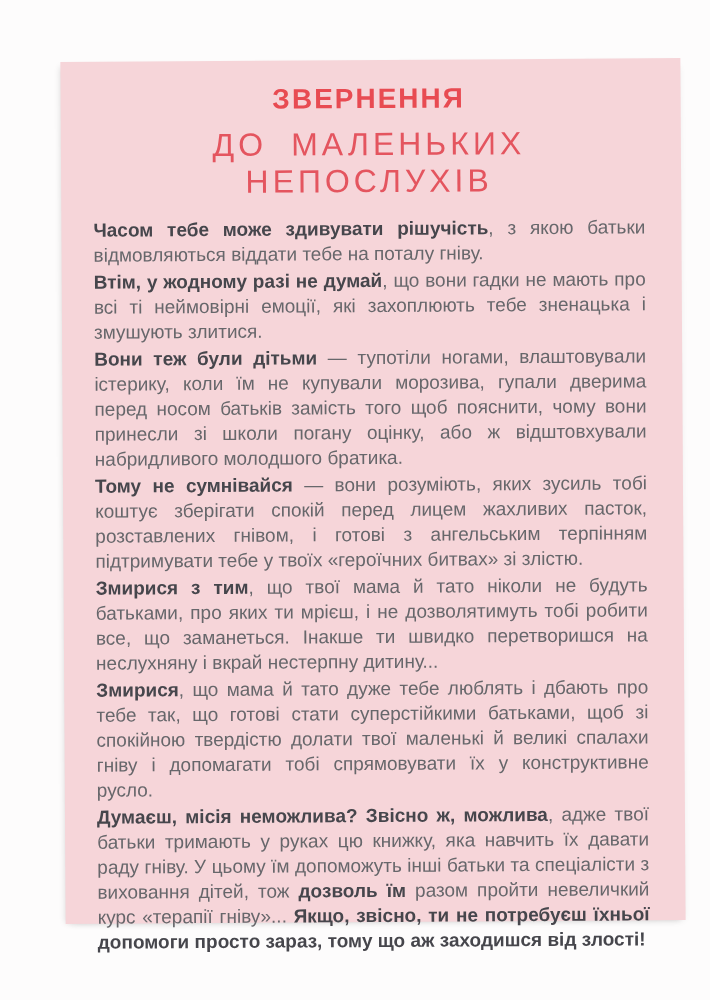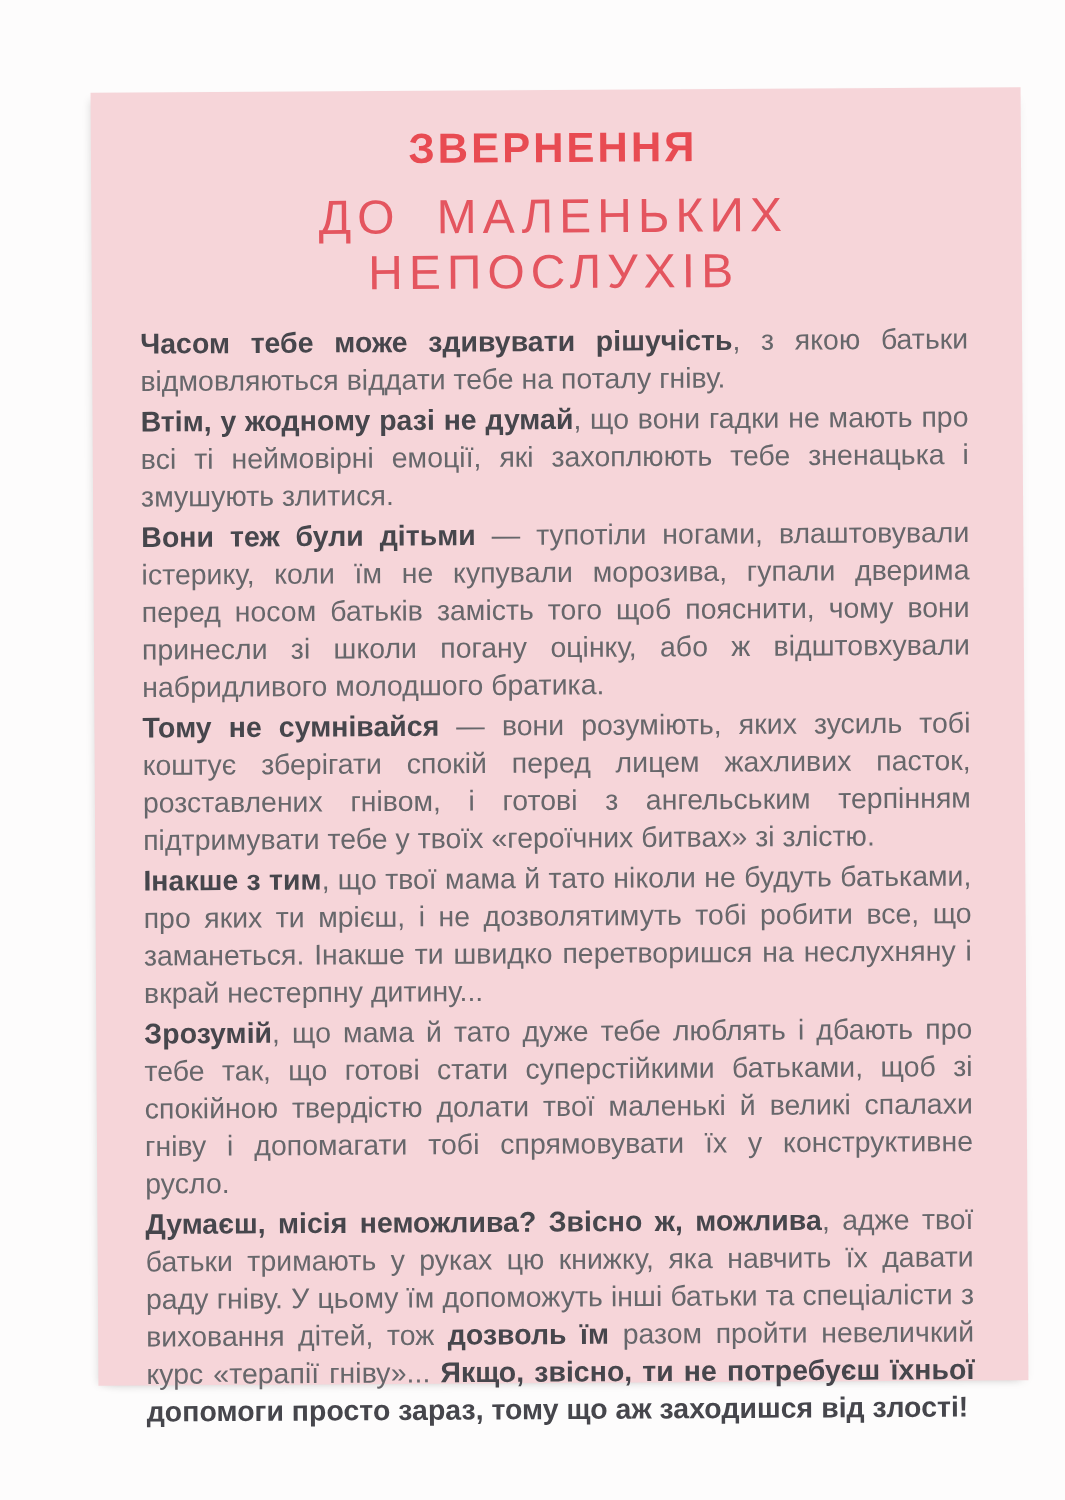--- a/index.html
+++ b/index.html
@@ -59,17 +59,17 @@
 <body>
 
 <section class="card">
   <h1 class="title">ЗВЕРНЕННЯ</h1>
   <h2 class="subtitle">ДО МАЛЕНЬКИХ НЕПОСЛУХІВ</h2>
   <div class="article">
       <p><b>Часом тебе може здивувати рішучість</b><span>, з якою батьки відмовляються віддати тебе на поталу гніву.</span></p>
       <p><b>Втім, у жодному разі не думай</b><span>, що вони гадки не мають про всі ті неймовірні емоції, які захоплюють тебе зненацька і змушують злитися.</span></p>
       <p><b>Вони теж були дітьми</b><span> — тупотіли ногами, влаштовували істерику, коли їм не купували морозива, гупали дверима перед носом батьків замість того щоб пояснити, чому вони принесли зі школи погану оцінку, або ж відштовхували набридливого молодшого братика.</span></p>
       <p><b>Тому не сумнівайся</b><span> — вони розуміють, яких зусиль тобі коштує зберігати спокій перед лицем жахливих пасток, розставлених гнівом, і готові з ангельським терпінням підтримувати тебе у твоїх «героїчних битвах» зі злістю.</span></p>
-      <p><b>Інакше з тим</b><span>, що твої мама й тато ніколи не будуть батьками, про яких ти мрієш, і не дозволятимуть тобі робити все, що заманеться. Інакше ти швидко перетворишся на неслухняну і вкрай нестерпну дитину...</span></p>
-      <p><b>Зрозумій</b><span>, що мама й тато дуже тебе люблять і дбають про тебе так, що готові стати суперстійкими батьками, щоб зі спокійною твердістю долати твої маленькі й великі спалахи гніву і допомагати тобі спрямовувати їх у конструктивне русло.</span></p>
+      <p><b>Змирися з тим</b><span>, що твої мама й тато ніколи не будуть батьками, про яких ти мрієш, і не дозволятимуть тобі робити все, що заманеться. Інакше ти швидко перетворишся на неслухняну і вкрай нестерпну дитину...</span></p>
+      <p><b>Змирися</b><span>, що мама й тато дуже тебе люблять і дбають про тебе так, що готові стати суперстійкими батьками, щоб зі спокійною твердістю долати твої маленькі й великі спалахи гніву і допомагати тобі спрямовувати їх у конструктивне русло.</span></p>
       <p><b>Думаєш, місія неможлива? Звісно ж, можлива</b><span>, адже твої батьки тримають у руках цю книжку, яка навчить їх давати раду гніву. У цьому їм допоможуть інші батьки та спеціалісти з виховання дітей, тож </span><b>дозволь їм</b><span> разом пройти невеличкий курс «терапії гніву»... </span><b>Якщо, звісно, ти не потребуєш їхньої допомоги просто зараз, тому що аж заходишся від злості!</b></p>
     </div>
 </section>
 
 </body></html>

